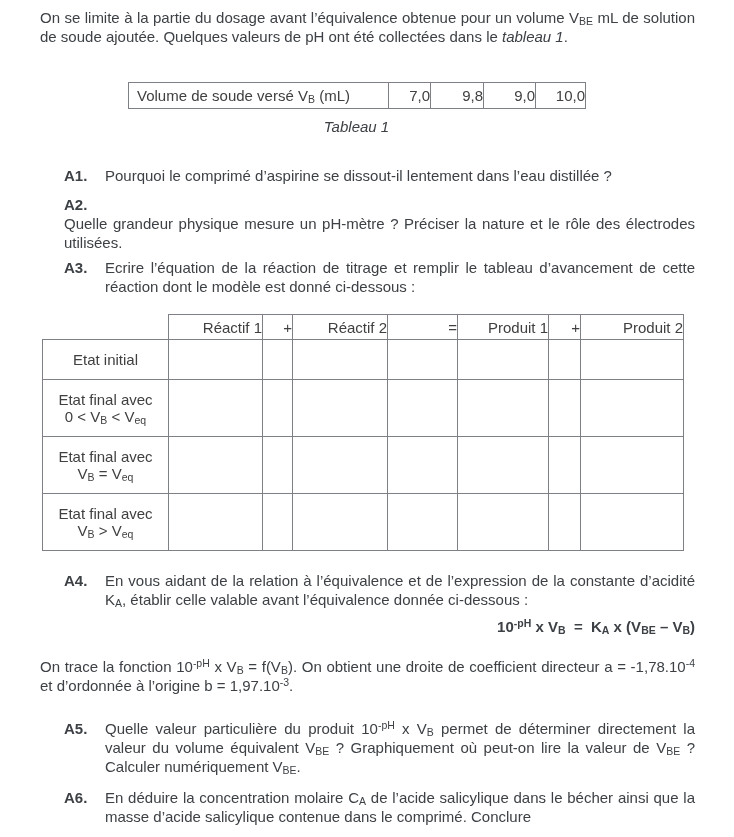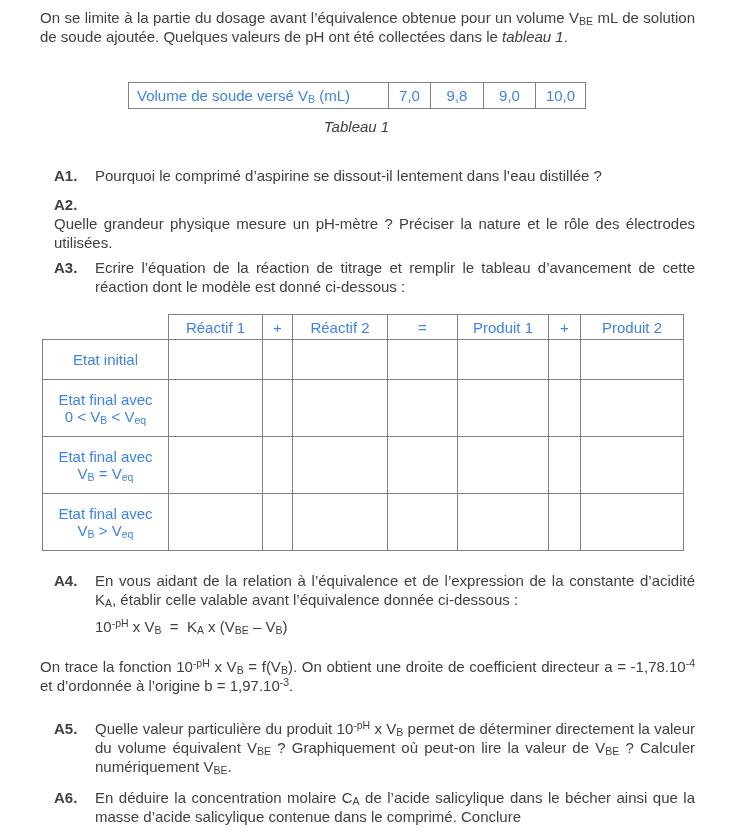--- a/index.html
+++ b/index.html
@@ -7,43 +7,43 @@
   body {
     width:734px; height:837px; overflow:hidden;
     font-family:"Liberation Sans", sans-serif;
     font-size:15px; line-height:19px; color:#3d4145;
   }
   .page { padding:8px 39px 0 40px; }
   .para { text-align:justify; }
   sub { font-size:70%; line-height:0; vertical-align:baseline; position:relative; top:0.18em; }
   sup { font-size:70%; line-height:0; vertical-align:baseline; position:relative; top:-0.45em; }
   table { border-collapse:collapse; }
-  td, th { border:1px solid #7d8084; font-weight:normal; color:#3b82f6; }
+  td, th { border:1px solid #7d8084; font-weight:normal; color:#404040; }
   
   .t1 { margin:36px 0 0 88px; }
   .t1 td { height:26px; }
   .t1 .lbl { text-align:left; padding-left:8px; }
-  .t1 .val { text-align:center;margin-top:48px; }
+  .t1 .val { text-align:right;margin-top:48px; }
   .t1-caption { width:457px; margin:8px 0 0 88px; text-align:center; font-style:italic; }
   
-  .q { display:flex; margin-left:14px; text-align:justify; }
+  .q { display:flex; margin-left:24px; text-align:justify; }
   .qnum { width:41px; flex-shrink:0; font-weight:bold; }
   .qtext { flex:1; }
   .mt-a1 { margin-top:30px; }
   .mt-a2 { margin-top:10px;flex-direction:column; }
   .mt-a3 { margin-top:6px; }
   .mt-a4 { margin-top:20px; }
   .mt-a5 { margin-top:24px; }
   .mt-a6 { margin-top:12px; }
   .mt-a7 { margin-top:7px;font-style:italic; }
   .mt-a8 { margin-top:5px; }
-  .formula { margin-top:8px; text-align:left; }
+  .formula { margin-top:8px; text-align:right;font-weight:bold; }
   
   .t2 { margin:18px 0 0 2px; line-height:17px; }
-  .t2 th { height:25px; text-align:center;margin-left:13px; }
+  .t2 th { height:25px; text-align:right;margin-left:13px; }
   .t2 .corner { border:none; }
   .t2 .rowlbl { text-align:center; padding:11px 6px; vertical-align:middle; }
   .t2 tr.r1 td { height:28px; }
   .t2 tr.r2 td { height:38px; }
   .gran-para { margin-top:21px; }
 </style>
 </head>
 <body>
 
 <div class="page">

